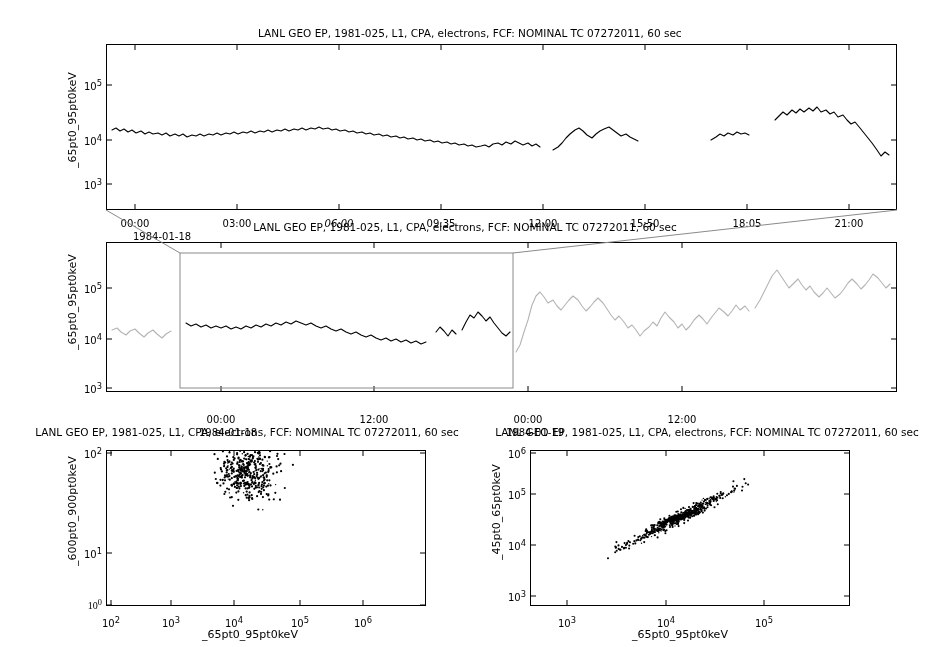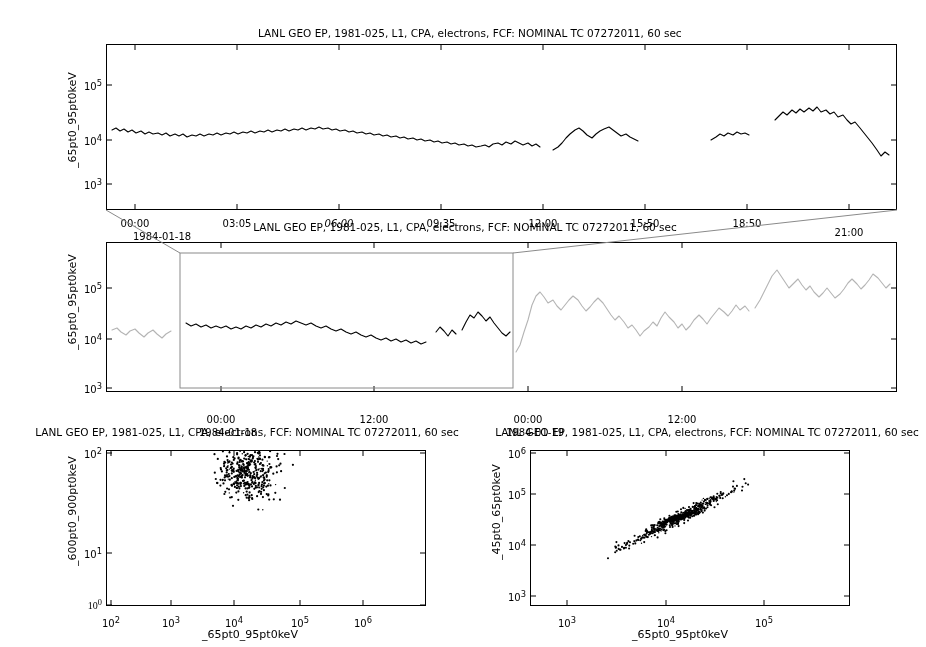--- a/index.html
+++ b/index.html
@@ -106,27 +106,27 @@
 
   <div class="ylabel" style="left:66px; top:168px;">_65pt0_95pt0keV</div>
 
   <div class="axes-frame" style="left:106px; top:44px; width:791px; height:166px;"></div>
 
   <div class="tick-label y" style="left:70px; top:177px; width:32px;">10<sup>3</sup></div>
   <div class="tick-label y" style="left:70px; top:133px; width:32px;">10<sup>4</sup></div>
   <div class="tick-label y" style="left:70px; top:78px; width:32px;">10<sup>5</sup></div>
 
   <div class="tick-label x" style="left:110px; top:218px; width:50px;">00:00</div>
-  <div class="tick-label x" style="left:212px; top:218px; width:50px;">03:05</div>
+  <div class="tick-label x" style="left:212px; top:218px; width:50px;">03:00</div>
   <div class="tick-label x" style="left:314px; top:218px; width:50px;font-style:italic;">06:00</div>
   <div class="tick-label x" style="left:416px; top:218px; width:50px;">09:35</div>
   <div class="tick-label x" style="left:518px; top:218px; width:50px;">12:00</div>
   <div class="tick-label x" style="left:620px; top:218px; width:50px;">15:50</div>
-  <div class="tick-label x" style="left:722px; top:218px; width:50px;">18:50</div>
-  <div class="tick-label x" style="left:824px; top:218px; width:50px;margin-top:9px;">21:00</div>
+  <div class="tick-label x" style="left:722px; top:218px; width:50px;">18:05</div>
+  <div class="tick-label x" style="left:824px; top:218px; width:50px;">21:00</div>
 
   <div class="datestamp" style="left:133px; top:231px;">1984-01-18</div>
 
   <svg width="926" height="647" style="pointer-events:none;">
 
     <g>
       <line class="tickmark" x1="106" y1="184" x2="112" y2="184"></line>
       <line class="tickmark" x1="106" y1="140" x2="112" y2="140"></line>
       <line class="tickmark" x1="106" y1="85" x2="112" y2="85"></line>
       <line class="tickmark" x1="891" y1="184" x2="897" y2="184"></line>

